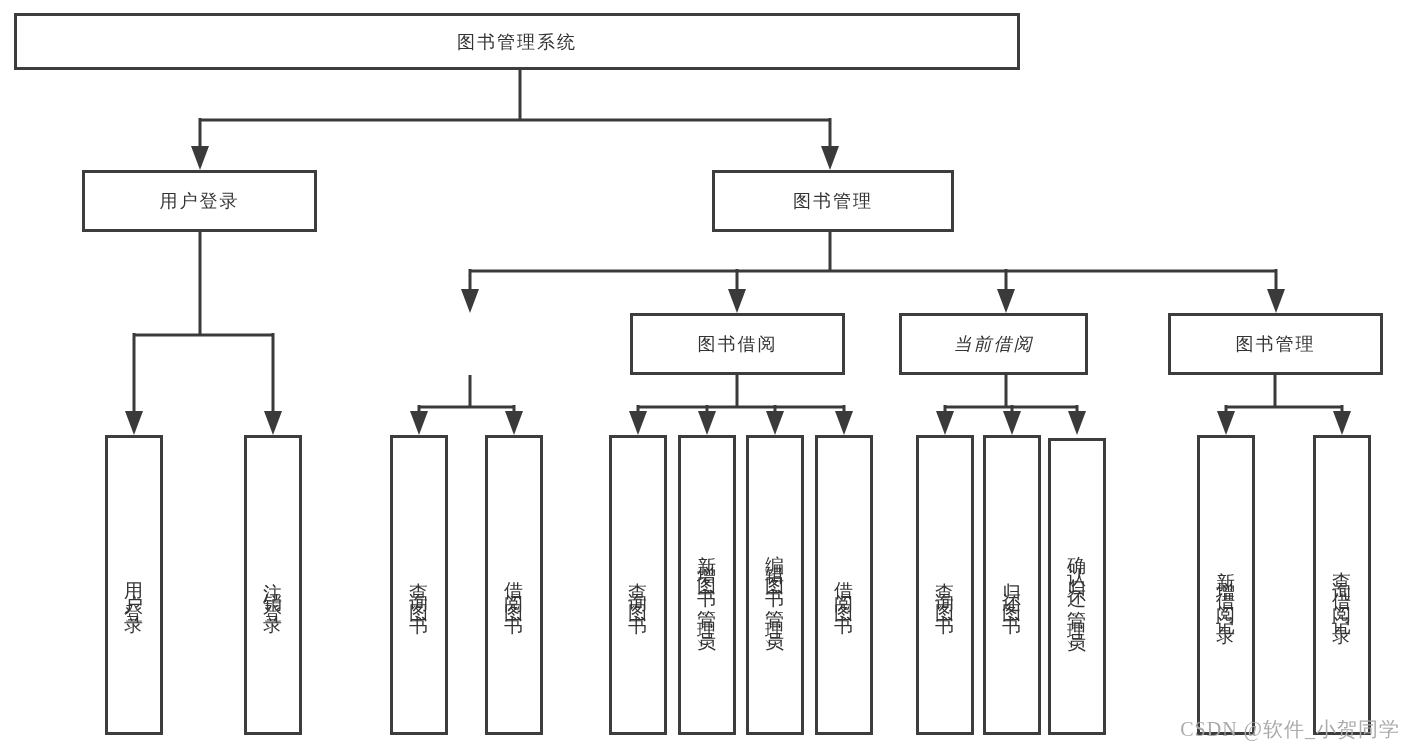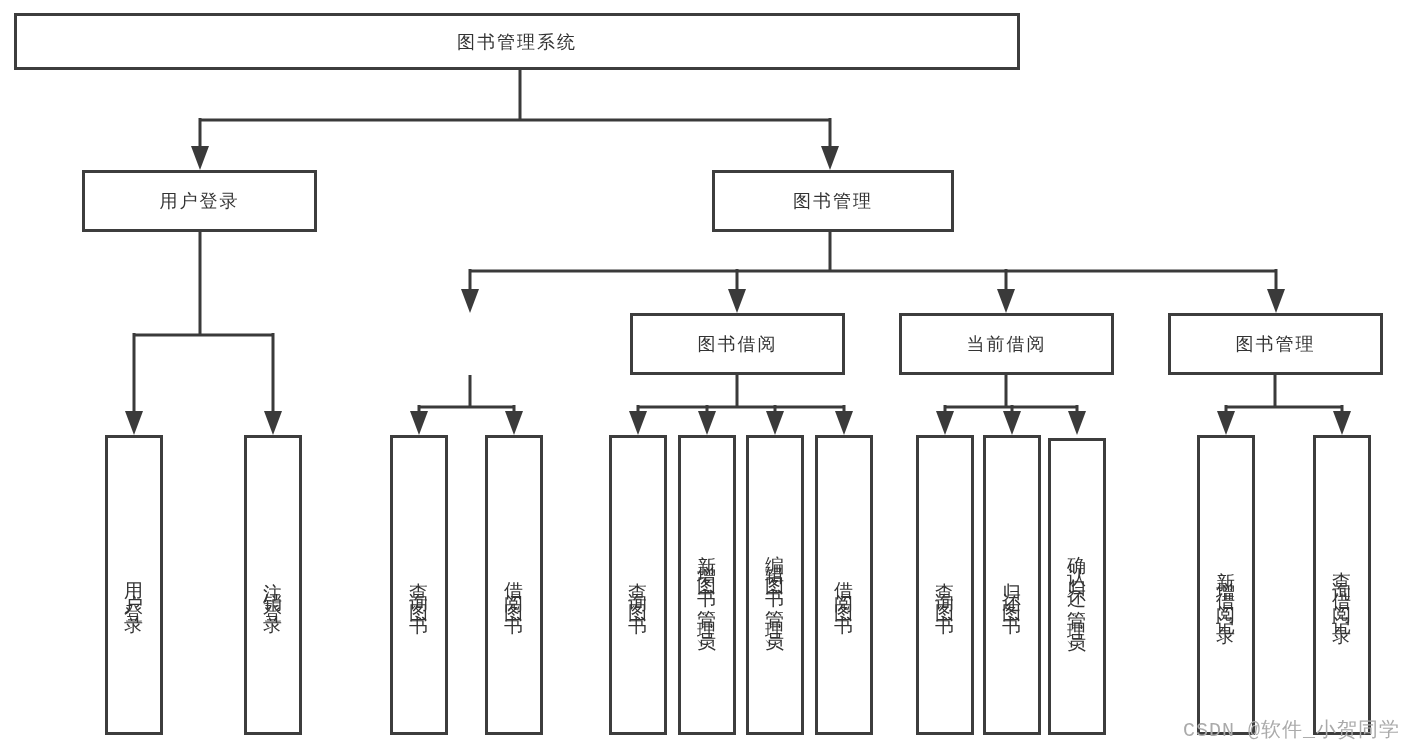--- a/index.html
+++ b/index.html
@@ -44,21 +44,21 @@
     padding-top: 8px;
   }
   .watermark {
     position: absolute;
     right: 5px;
     bottom: 4px;
     color: var(--watermark);
     font-size: 20px;
     letter-spacing: 1px;
     z-index: 3;
-    font-family: Liberation Mono, monospace;
+    font-family: Liberation Serif, serif;
   }
 </style>
 </head>
 <body>
 
 <div class="canvas">
 
   <svg class="connectors" viewBox="0 0 1405 747" xmlns="http://www.w3.org/2000/svg">
 
     <path class="cline" d="M520 69 V120 M200 120 H830 M200 118 V150 M830 118 V150"></path>
@@ -94,21 +94,21 @@
     <polygon class="ahead" points="1217,411 1235,411 1226,435"></polygon>
     <polygon class="ahead" points="1333,411 1351,411 1342,435"></polygon>
   </svg>
 
   <div class="node root-node" style="left:14px; top:13px; width:1006px; height:57px;">图书管理系统</div>
 
   <div class="node" style="left:82px; top:170px; width:235px; height:62px;">用户登录</div>
   <div class="node" style="left:712px; top:170px; width:242px; height:62px;">图书管理</div>
 
   <div class="node" style="left:630px; top:313px; width:215px; height:62px;">图书借阅</div>
-  <div class="node" style="left:899px; top:313px; width:215px; height:62px;">当前借阅</div>
+  <div class="node" style="left:899px; top:313px; width:189px; height:62px;font-style:italic;">当前借阅</div>
   <div class="node" style="left:1168px; top:313px; width:215px; height:62px;">图书管理</div>
 
   <div class="node leaf" style="left:105px; top:435px; width:58px; height:300px;">用户登录</div>
   <div class="node leaf" style="left:244px; top:435px; width:58px; height:300px;">注销登录</div>
 
   <div class="node leaf" style="left:390px; top:435px; width:58px; height:300px;">查询图书</div>
   <div class="node leaf" style="left:485px; top:435px; width:58px; height:300px;">借阅图书</div>
 
   <div class="node leaf" style="left:609px; top:435px; width:58px; height:300px;">查询图书</div>
   <div class="node leaf" style="left:678px; top:435px; width:58px; height:300px;">新增图书（管理员）</div>

